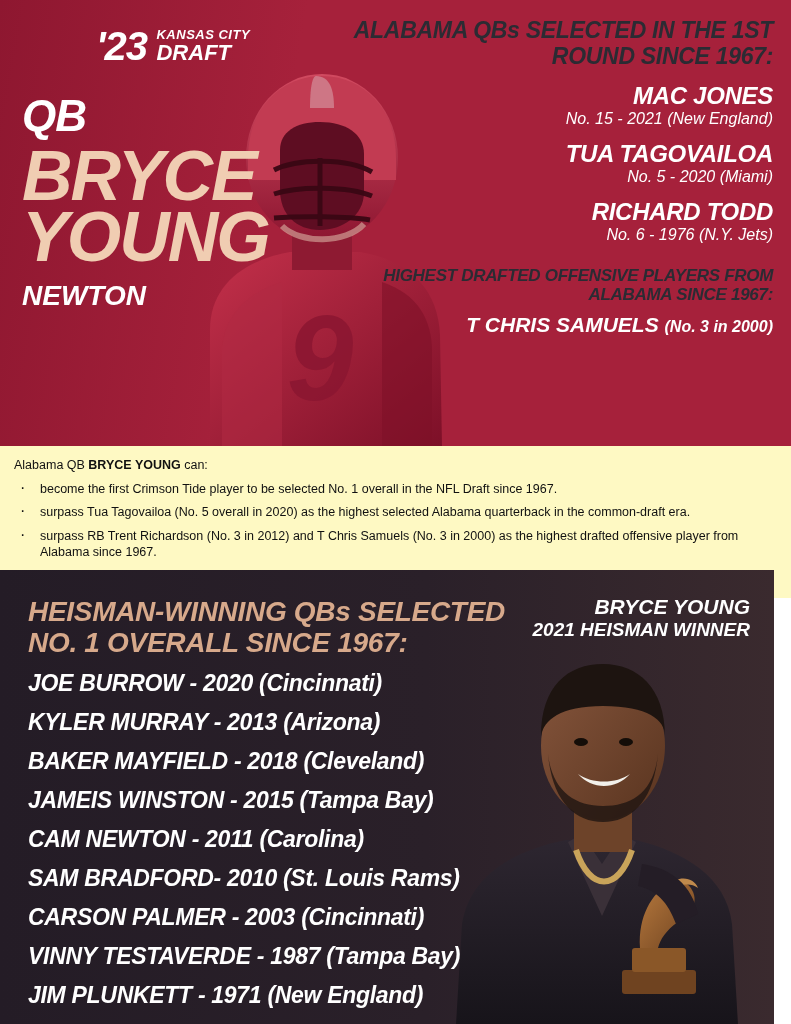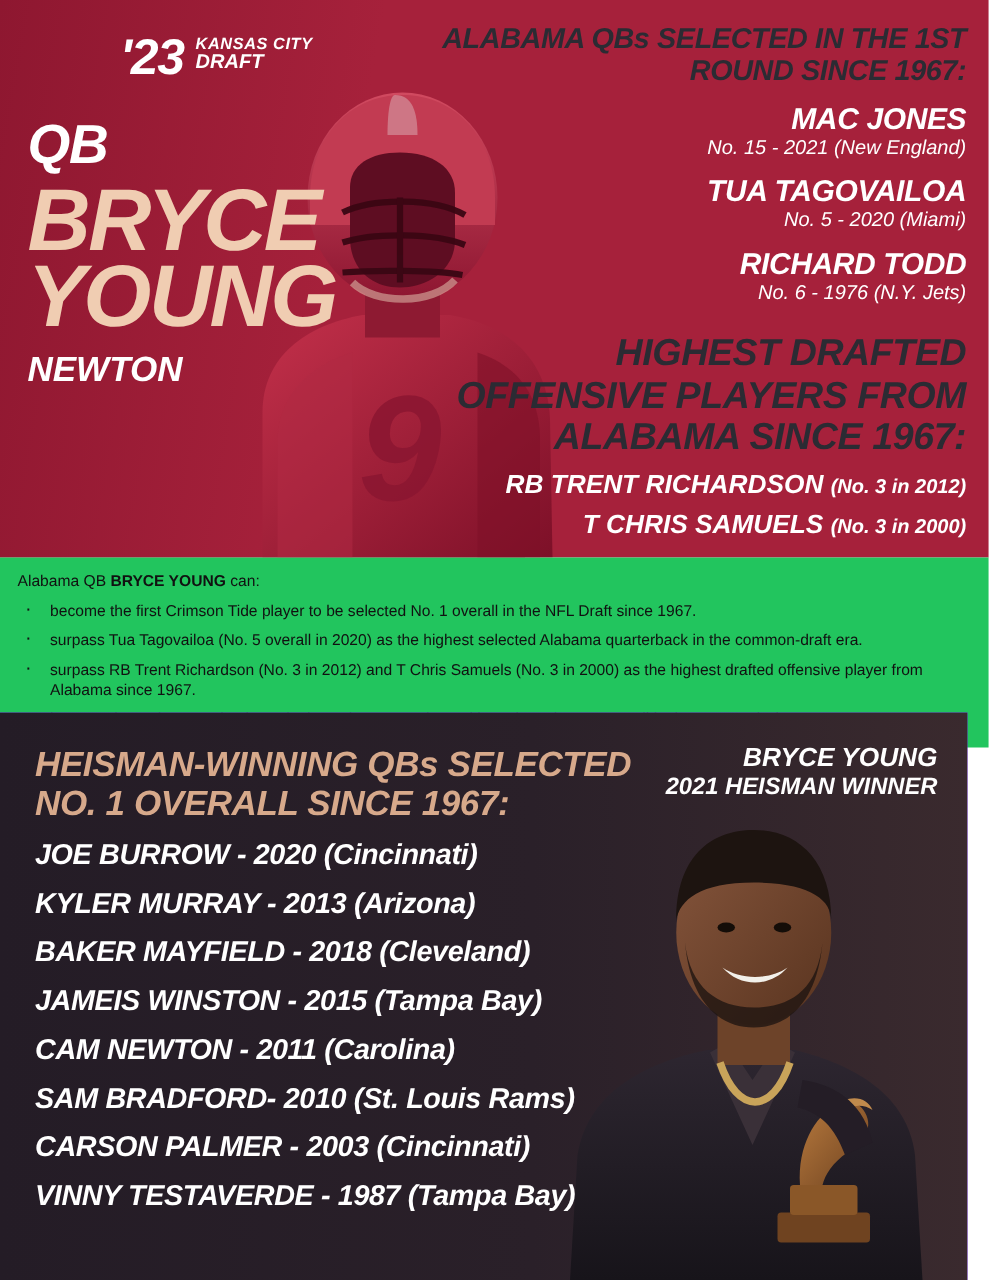--- a/index.html
+++ b/index.html
@@ -59,21 +59,21 @@
     margin-top: 2px;
   }
   .draft-logo .kc {
     font-size: 13px;
     font-weight: bold;
     font-style: italic;
     letter-spacing: 0.5px;
     display: block;
   }
   .draft-logo .dr {
-    font-size: 16px;
+    font-size: 22px;
     font-weight: bold;
     font-style: italic;
     letter-spacing: 0px;
     display: block;
     margin-top: 1px;
   }
 
   
   .player-photo {
     position: absolute;
@@ -151,21 +151,21 @@
   .rs-sub {
     font-size: 16px;
     font-weight: normal;
     font-style: italic;
     color: #ffffff;
     display: block;
     margin-top: 2px;
   }
   .rs-head2 {
     margin-top: 22px;
-    font-size: 30px;
+    font-size: 17px;
     font-weight: bold;
     font-style: italic;
     color: #2b2b33;
     line-height: 1.12;
     letter-spacing: -0.3px;
   }
   .rs-line {
     margin-top: 9px;
     font-size: 21px;
     font-weight: bold;
@@ -177,21 +177,21 @@
     font-size: 16px;
     font-weight: bold;
     font-style: italic;
   }
 
   
   .notes {
     position: relative;
     width: 791px;
     padding: 12px 14px 8px 14px;
-    background: #22c55e;
+    background: #fef9c3;
     color: #111111;
   }
   .notes-lead {
     font-size: 12.5px;
     margin-bottom: 9px;
   }
   .notes-lead b { font-weight: bold; }
   .bullets { list-style: none; }
   .bullets li {
     position: relative;
@@ -345,24 +345,20 @@
         <span class="rs-name">TUA TAGOVAILOA</span>
         <span class="rs-sub">No. 5 - 2020 (Miami)</span>
       </div>
       <div class="rs-entry">
         <span class="rs-name">RICHARD TODD</span>
         <span class="rs-sub">No. 6 - 1976 (N.Y. Jets)</span>
       </div>
 
       <div class="rs-head2">HIGHEST DRAFTED OFFENSIVE PLAYERS FROM ALABAMA SINCE 1967:</div>
 
-      <div class="rs-line">
-        <span>RB TRENT RICHARDSON</span>
-        <span class="paren">(No. 3 in 2012)</span>
-      </div>
       <div class="rs-line">
         <span>T CHRIS SAMUELS</span>
         <span class="paren">(No. 3 in 2000)</span>
       </div>
     </div>
   </div>
 
   <div class="notes">
     <div class="notes-lead">
       <span>Alabama QB </span><b>BRYCE YOUNG</b><span> can:</span>
@@ -432,20 +428,21 @@
 
     <ul class="heis-list">
       <li>JOE BURROW - 2020 (Cincinnati)</li>
       <li>KYLER MURRAY - 2013 (Arizona)</li>
       <li>BAKER MAYFIELD - 2018 (Cleveland)</li>
       <li>JAMEIS WINSTON - 2015 (Tampa Bay)</li>
       <li>CAM NEWTON - 2011 (Carolina)</li>
       <li>SAM BRADFORD- 2010 (St. Louis Rams)</li>
       <li>CARSON PALMER - 2003 (Cincinnati)</li>
       <li>VINNY TESTAVERDE - 1987 (Tampa Bay)</li>
+      <li>JIM PLUNKETT - 1971 (New England)</li>
     </ul>
 
     <div class="heis-caption">
       <div class="c1">BRYCE YOUNG</div>
       <div class="c2">2021 HEISMAN WINNER</div>
     </div>
   </div>
 
 </div>
 

